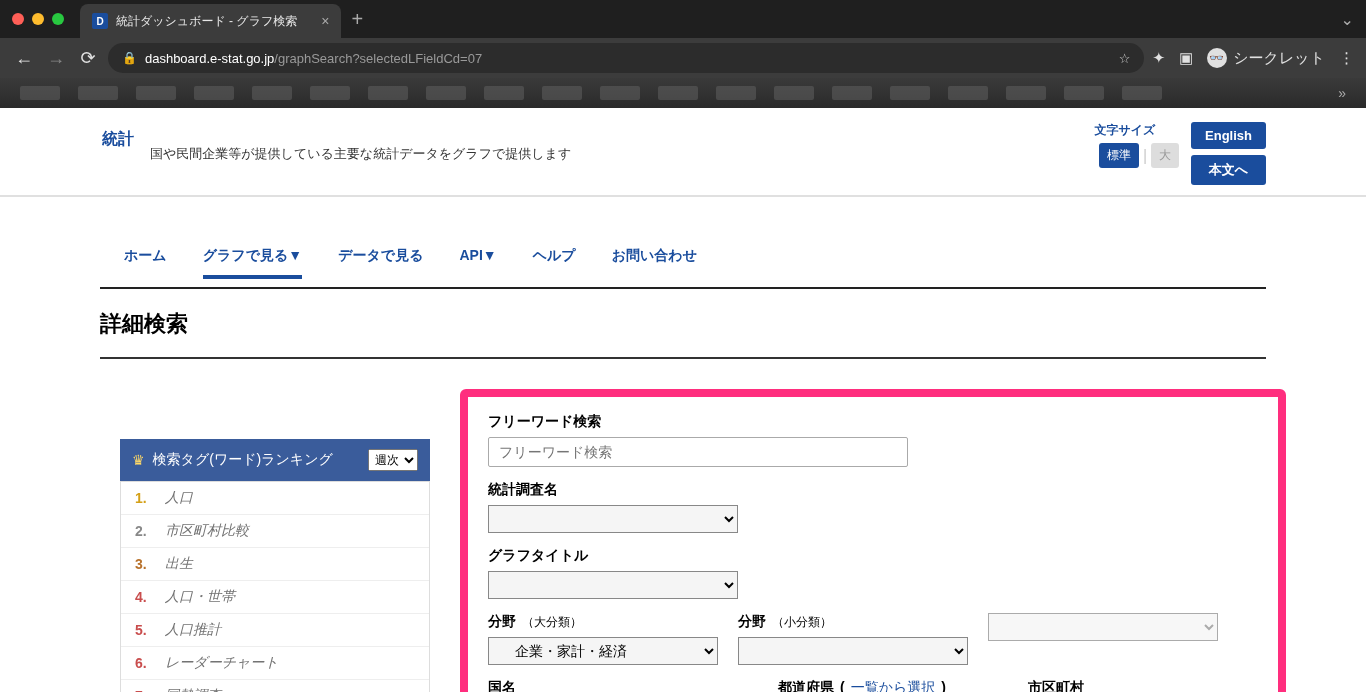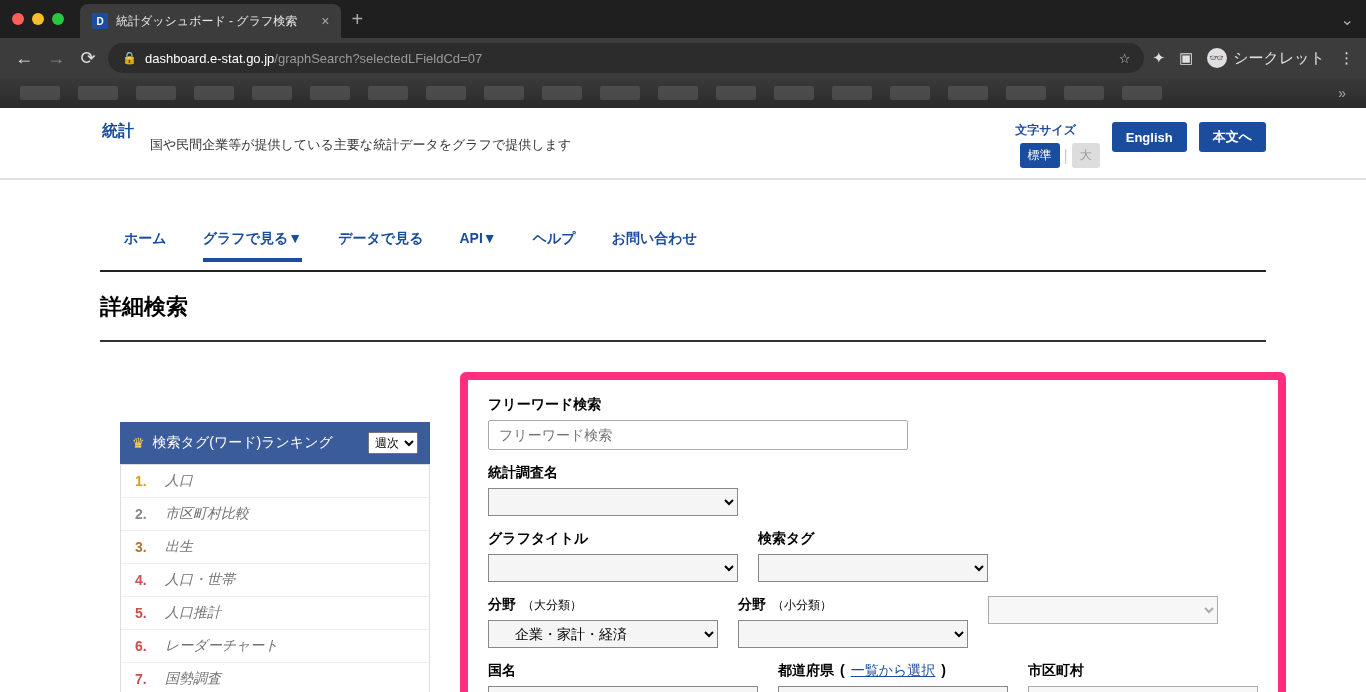--- a/index.html
+++ b/index.html
@@ -43,21 +43,21 @@
 .logo-sub { font-size: 16px; color: #1a4d9d; margin-left: 2px; position: relative; top: -14px; font-weight: bold; }
 .tagline { font-size: 13px; color: #333; margin-left: 16px; }
 .header-right { margin-left: auto; display: flex; gap: 12px; align-items: flex-start; }
 .font-size-ctrl { text-align: center; }
 .font-size-label { font-size: 12px; color: #1a4d9d; font-weight: bold; display: block; margin-bottom: 4px; }
 .size-btns { display: flex; gap: 4px; align-items: center; padding-left: 28px; }
 .size-btn { background: #1a4d9d; color: #fff; padding: 4px 8px; font-size: 12px; border: none; border-radius: 3px; }
 .size-btn.inactive { background: #ddd; color: #999; }
 .sep { color: #ccc; }
 .blue-btn { background: #1a4d9d; color: #fff; padding: 6px 14px; font-size: 13px; border: none; border-radius: 3px; font-weight: bold; }
-.lang-main { display:flex; flex-direction:row; gap:12px; }
+.lang-main { display:flex; flex-direction:column; gap:6px; }
 .nav-wrap { padding: 0 100px; }
 .nav-inner { border-bottom: 2px solid #222; display: flex; gap: 36px; padding: 14px 24px 10px 24px; }
 .nav-item { font-size: 14px; font-weight: bold; color: #1a4d9d; text-decoration: none; padding-bottom: 10px; margin-top: 36px; }
 .nav-item.active { border-bottom: 4px solid #1a4d9d; margin-bottom: -2px; }
 
 .page-title-wrap { padding: 20px 100px 10px 100px; }
 .page-title { font-size: 22px; font-weight: bold; border-bottom: 2px solid #333; padding-bottom: 18px; }
 
 .content { display: flex; padding: 20px 100px 0 120px; gap: 30px; }
 .sidebar { width: 310px; flex-shrink: 0; margin-top: 50px; }
@@ -239,24 +239,20 @@
       </div>
       <div class="field-group">
         <div class="field-label">統計調査名</div>
         <select class="sel w250"><option></option></select>
       </div>
       <div class="field-row">
         <div class="field-col">
           <div class="field-label">グラフタイトル</div>
           <select class="sel w250"><option></option></select>
         </div>
-        <div class="field-col">
-          <div class="field-label">検索タグ</div>
-          <select class="sel w230"><option></option></select>
-        </div>
       </div>
       <div class="field-row">
         <div class="field-col">
           <div class="field-label">
               <span>分野</span>
               <span class="field-sublabel">（大分類）</span>
             </div>
           <select class="sel w230"><option>企業・家計・経済</option></select>
         </div>
         <div class="field-col">

